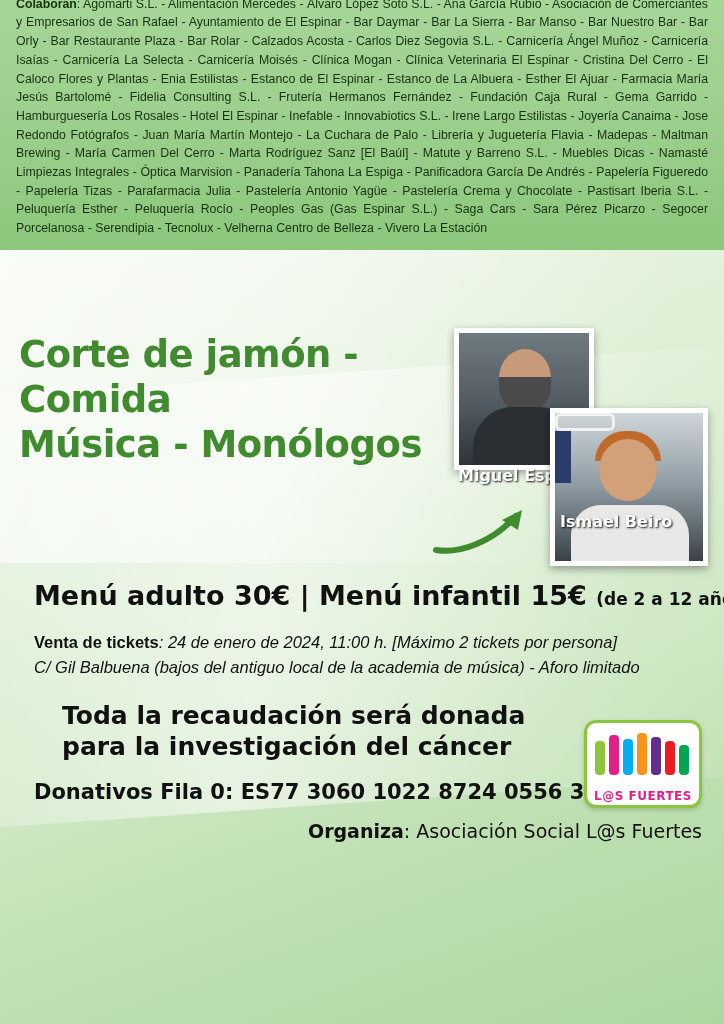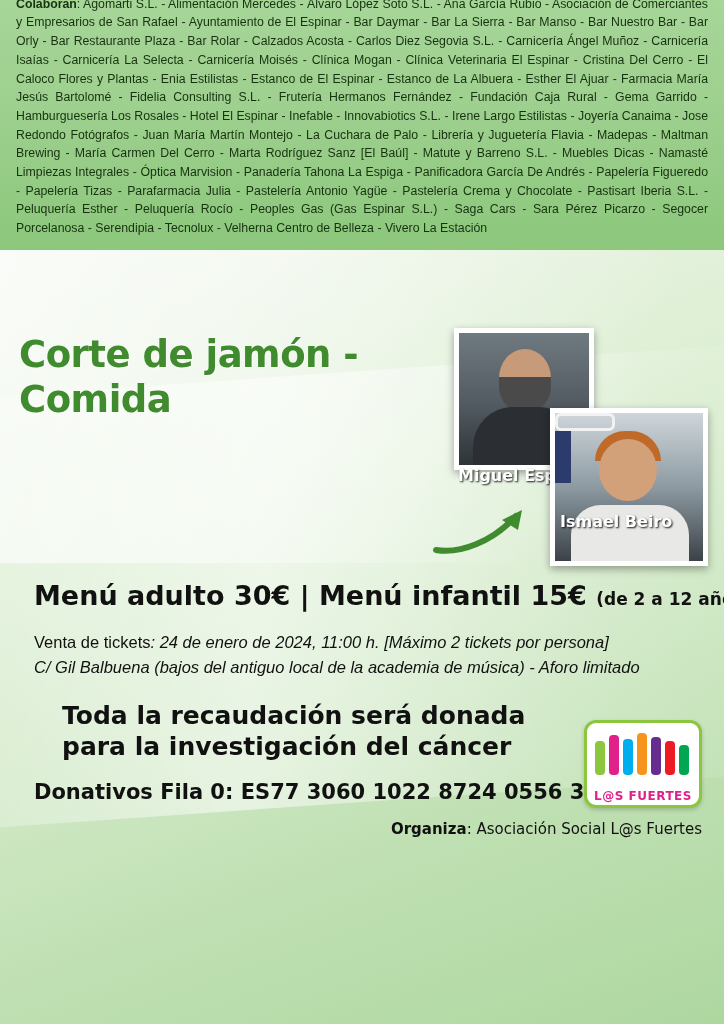--- a/index.html
+++ b/index.html
@@ -169,21 +169,21 @@
   .tickets {
     position: absolute;
     left: 34px;
     top: 598px;
     width: 670px;
     font-family: "Liberation Sans", sans-serif;
     font-size: 16.5px;
     color: #111111;
     line-height: 1.5;
   }
-  .tickets b { font-weight: normal; }
+  .tickets b { font-weight: bold; }
   .tickets i { font-style: italic; }
 
   .donation-msg {
     position: absolute;
     left: 62px;
     top: 668px;
     width: 500px;
     font-family: "DejaVu Sans", sans-serif;
     font-weight: bold;
     font-size: 25px;
@@ -226,21 +226,21 @@
     color: #e0218a;
     letter-spacing: 0.5px;
   }
   .fig { position: absolute; width: 10px; border-radius: 4px; }
 
   .organiza {
     position: absolute;
     right: 22px;
     top: 788px;
     font-family: "DejaVu Sans", sans-serif;
-    font-size: 15px;
+    font-size: 19px;
     color: #111111;
   }
   .organiza b { font-weight: bold; }
 
   
   .collab {
     position: absolute;
     left: 0;
     bottom: 0;
     width: 724px;
@@ -264,20 +264,21 @@
   <div class="content">
 
     <h1 class="title-main">II Comida Solidaria</h1>
     <h2 class="title-sub">Asociación Social L@s Fuertes</h2>
 
     <div class="date-line">Sábado 3 de febrero de 2024</div>
     <div class="place-line">Hotel El Espinar 13:00 h.</div>
 
     <div class="activities">
       <div class="act-line">Corte de jamón - Comida</div>
+      <div class="act-line">Música - Monólogos</div>
     </div>
 
     <div class="photos">
       <div class="photo photo-1">
         <div class="face f1-head"></div>
         <div class="f1-beard face"></div>
         <div class="f1-body face"></div>
       </div>
       <div class="name-tag tag-1">Miguel Espejo</div>
 

